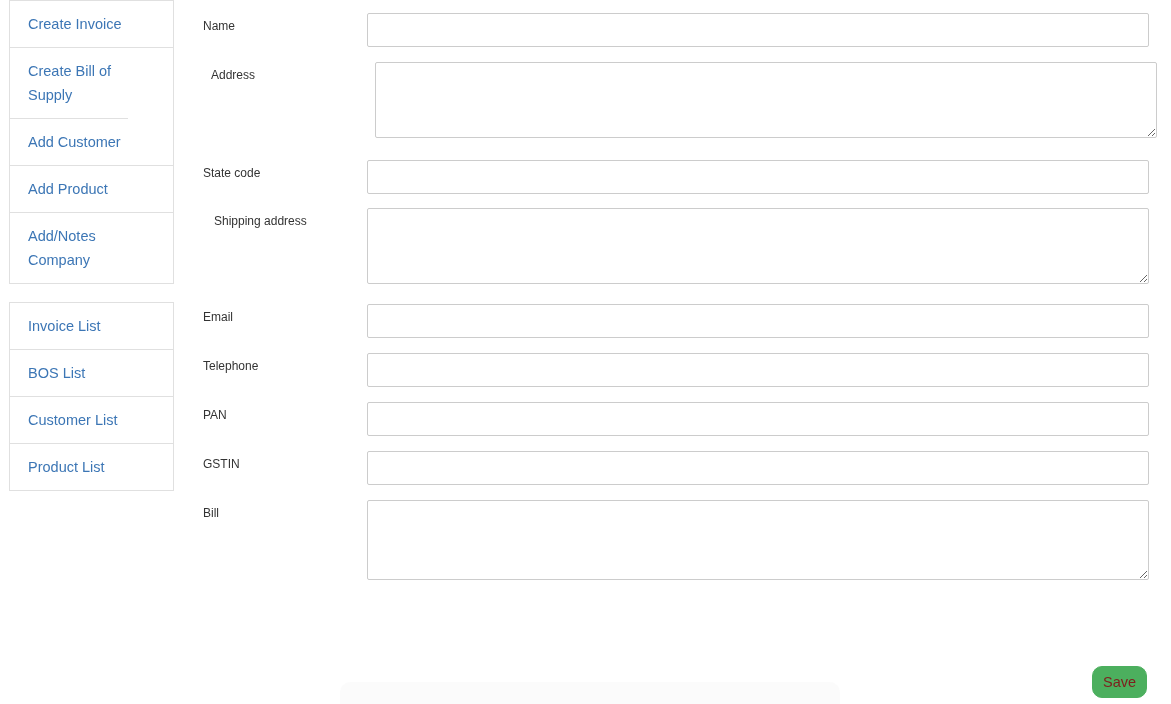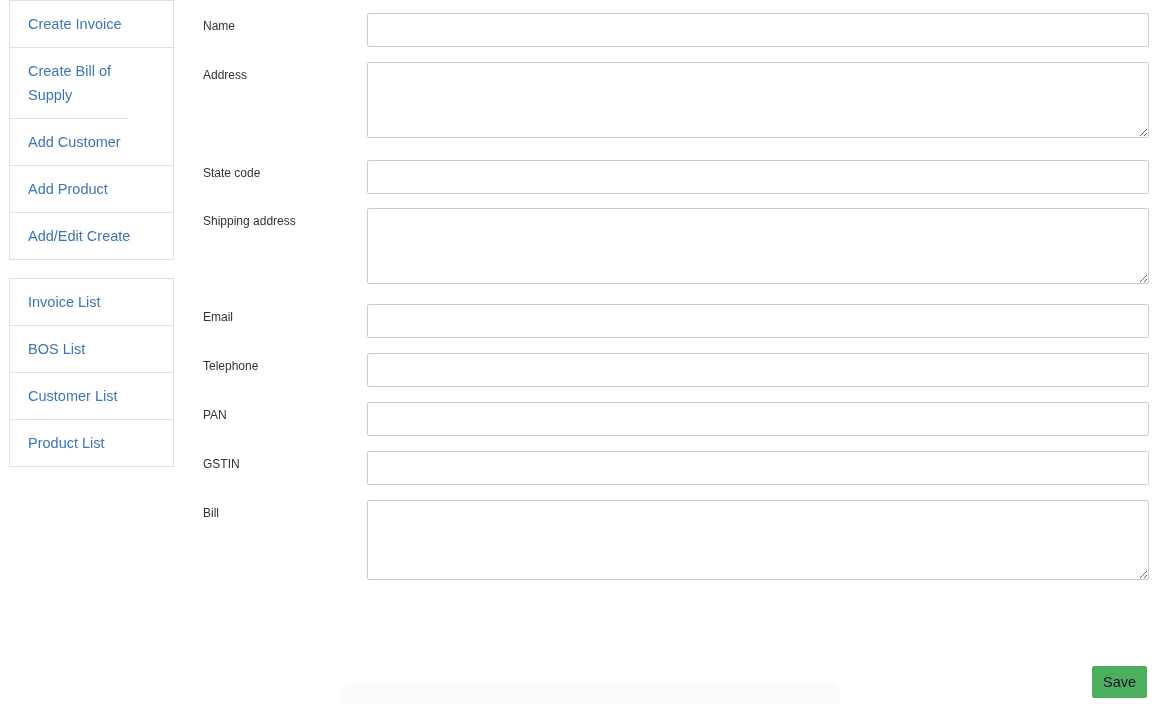--- a/index.html
+++ b/index.html
@@ -113,22 +113,22 @@
 
   
   .save-btn {
     position: absolute;
     left: 1092px;
     top: 666px;
     width: 55px;
     height: 32px;
     background: #4caf5e;
     border: 1px solid #4caf5e;
-    border-radius: 2px;
-    color: #0f172a;
+    border-radius: 10px;
+    color: #7f1d1d;
     font-family: "Liberation Sans", sans-serif;
     font-size: 14.5px;
     line-height: 30px;
     text-align: center;
     cursor: pointer;
     padding: 0;
     box-sizing: border-box;
   }
 
   
@@ -148,57 +148,57 @@
 
 <div id="app">
 
   <div class="sidebar">
 
     <div class="nav-group group-1">
       <a class="nav-item" href="#">Create Invoice</a>
       <a class="nav-item" href="#" style="max-width:118px;">Create Bill of Supply</a>
       <a class="nav-item" href="#">Add Customer</a>
       <a class="nav-item" href="#">Add Product</a>
-      <a class="nav-item" href="#">Add/Edit Create</a>
+      <a class="nav-item" href="#">Add/Notes Company</a>
     </div>
 
     <div class="nav-group group-2">
       <a class="nav-item" href="#">Invoice List</a>
       <a class="nav-item" href="#">BOS List</a>
       <a class="nav-item" href="#">Customer List</a>
       <a class="nav-item" href="#">Product List</a>
     </div>
 
   </div>
 
   <div class="form-area">
 
     <div class="form-row" style="height:48px;">
       <div class="form-label" style="top:14px;">Name</div>
       <div class="field-wrap" style="top:13px;">
         <input class="txt" type="text" value="" placeholder="" style="">
       </div>
     </div>
 
-    <div class="form-row" style="height:98px;">
+    <div class="form-row" style="height:98px;margin-left:8px;">
       <div class="form-label" style="top:15px;">Address</div>
       <div class="field-wrap" style="top:14px;">
         <textarea class="txa" rows="4" style="height: 76px;" placeholder=""></textarea>
       </div>
     </div>
 
     <div class="form-row" style="height:49px;">
       <div class="form-label" style="top:15px;">State code</div>
       <div class="field-wrap" style="top:14px;">
         <input class="txt" type="text" value="" placeholder="" style="">
       </div>
     </div>
 
     <div class="form-row" style="height:98px;">
-      <div class="form-label" style="top:14px;">Shipping address</div>
+      <div class="form-label" style="top:14px;margin-left:11px;">Shipping address</div>
       <div class="field-wrap" style="top:13px;">
         <textarea class="txa" rows="4" style="height: 76px;" placeholder=""></textarea>
       </div>
     </div>
 
 
     <div class="form-row" style="height:49px;">
       <div class="form-label" style="top:12px;">Email</div>
       <div class="field-wrap" style="top:11px;">
         <input class="txt" type="text" value="" placeholder="" style="">

